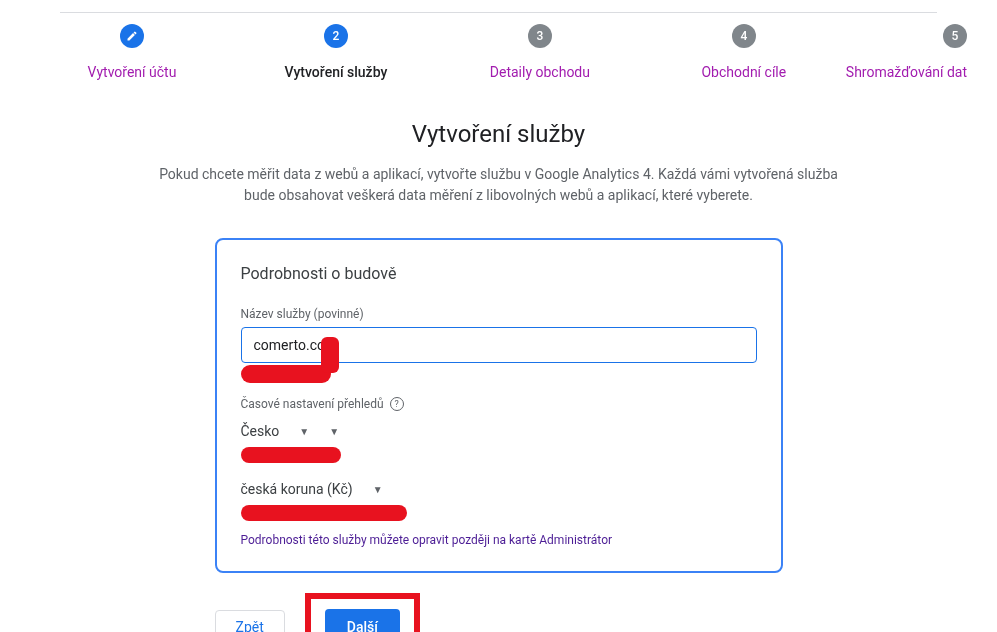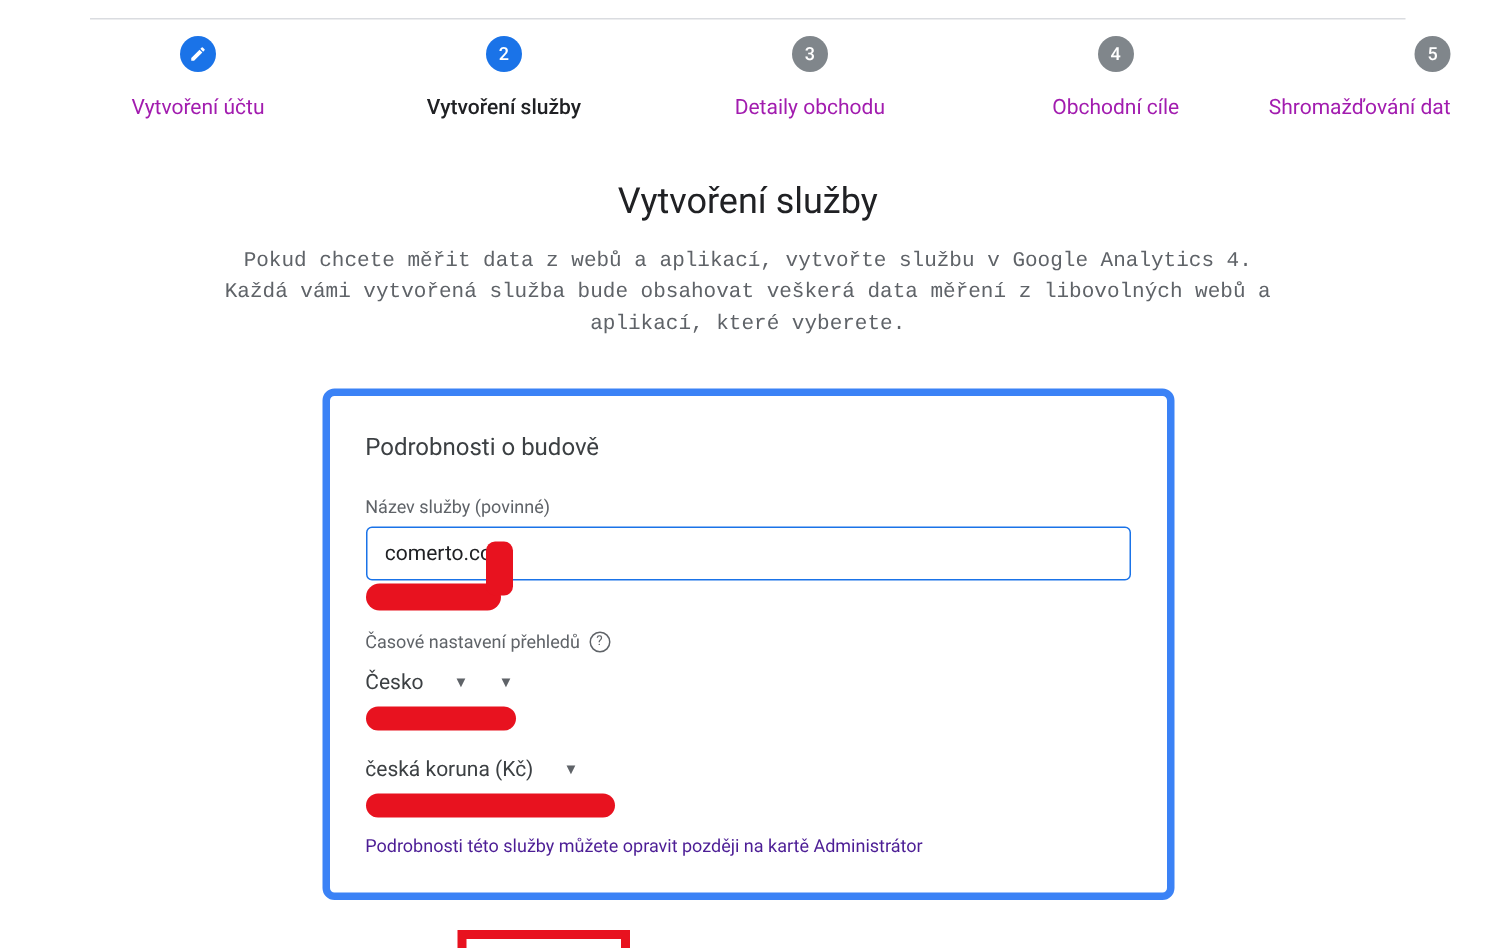--- a/index.html
+++ b/index.html
@@ -84,24 +84,23 @@
       font-weight: 400;
       color: #202124;
       margin-bottom: 16px;
     }
     .page-subtitle {
       font-size: 14px;
       color: #5f6368;
       line-height: 1.5;
       margin-bottom: 32px;
       padding: 0 40px;
-      font-family: Liberation Mono, monospace;
     }
     .card {
-      border: 5px solid #3b82f6;
+      border: 2px solid #3b82f6;
       border-radius: 8px;
       text-align: left;
       padding: 24px;
       margin: 0 auto;
       width: 568px;
     }
     .card-title {
       font-size: 16px;
       color: #3c4043;
       margin-bottom: 24px;

